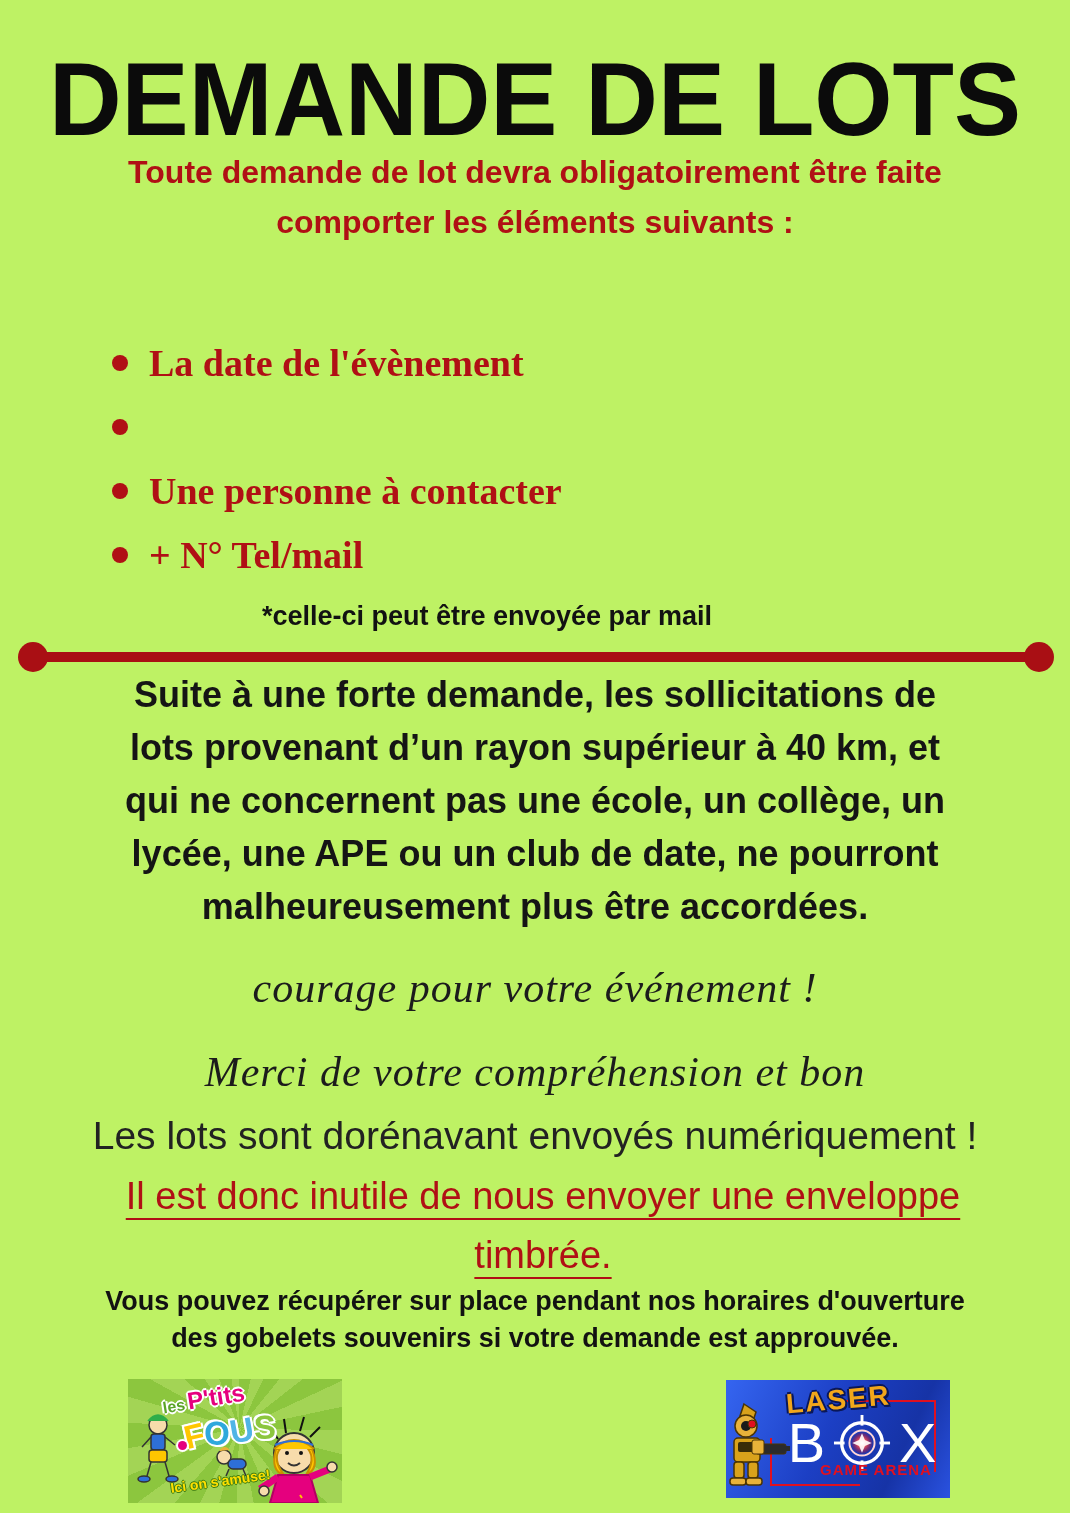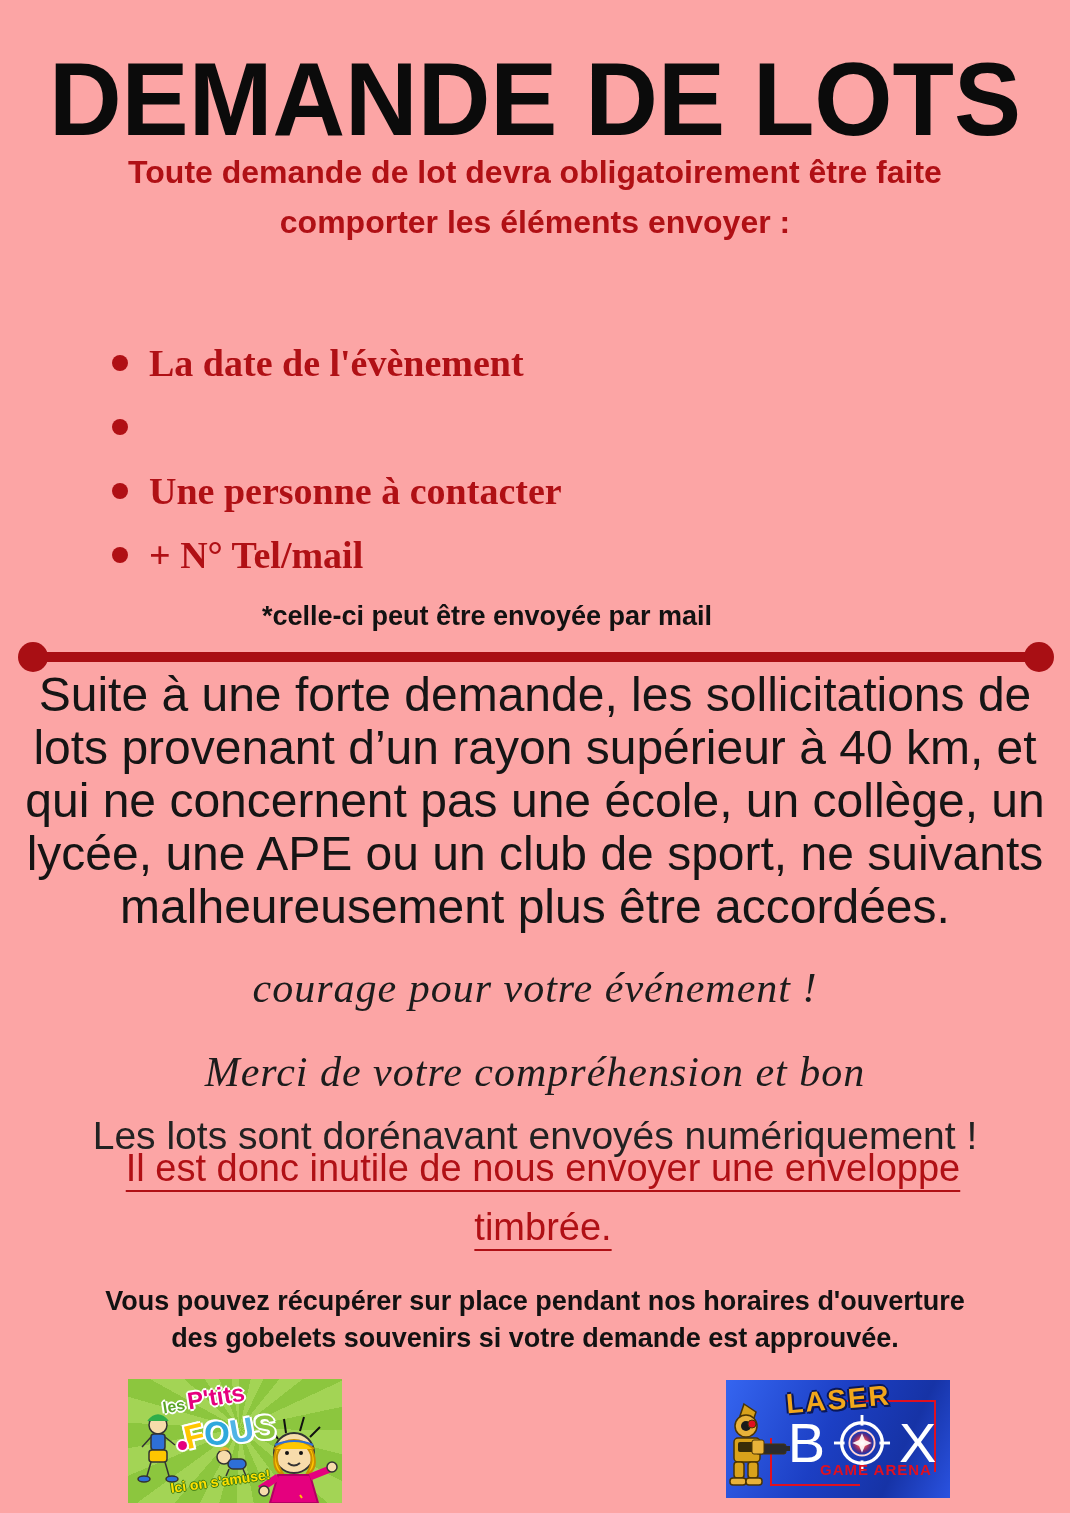--- a/index.html
+++ b/index.html
@@ -1,19 +1,19 @@
 <!DOCTYPE html>
 <html><head>
 <meta charset="utf-8">
 <style>
   * { margin:0; padding:0; box-sizing:border-box; }
   html,body { background:#ffffff; }
   .page {
     position:relative; width:1070px; height:1513px; margin:0 auto;
-    background:#fca5a5; overflow:hidden;
+    background:#bef264; overflow:hidden;
     font-family:"Liberation Sans", sans-serif;
   }
   .abs { position:absolute; left:0; right:0; }
   .center { text-align:center; }
 
   
   .title-svg { position:absolute; top:34px; left:0; }
   .title-svg text { font-family:"Liberation Sans", sans-serif; font-weight:700; fill:#0b0b0b; }
 
   
@@ -31,31 +31,31 @@
   .footnote { top:601px; transform:translateX(-48px); font-size:27px; font-weight:700; color:#121212; }
 
   
   .divider-line { position:absolute; top:652px; left:33px; width:1006px; height:10px; background:#A90F14; }
   .divider-dot { position:absolute; width:30px; height:30px; border-radius:50%; background:#A90F14; top:642px; }
   .divider-dot.left { left:18px; }
   .divider-dot.right { left:1024px; }
 
   
   .notice { top:668px; }
-  .notice .line { font-size:48px; font-weight:400; color:#151515; line-height:53px; white-space:nowrap;text-align:center; }
+  .notice .line { font-size:36px; font-weight:700; color:#151515; line-height:53px; white-space:nowrap;text-align:center; }
 
   
   .script { top:946px; }
   .script .line { font-family:"Liberation Serif", serif; font-style:italic; font-size:42px; color:#1c1c1c; line-height:84px; letter-spacing:1px; }
 
   
   .digital { top:1114px; font-size:39px; font-weight:400; color:#222222; }
 
   
-  .noenvelope { top:1139px;padding-left:16px; }
+  .noenvelope { top:1167px;padding-left:16px; }
   .noenvelope .line { font-size:38px; font-weight:400; color:#B01015; line-height:59px;
     text-decoration:underline; text-decoration-thickness:2px; text-underline-offset:9px; }
 
   
   .pickup { top:1283px; }
   .pickup .line { font-size:27px; font-weight:700; color:#121212; line-height:37px; }
 
   
   .pf-logo { position:absolute; left:128px; top:1379px; width:214px; height:124px; overflow:hidden;
     background:repeating-conic-gradient(from 0deg at 52% 40%, #8CC63E 0deg 13deg, #A3D455 13deg 26deg); }
@@ -101,21 +101,21 @@
 <body>
 
 <div class="page">
 
   <svg class="title-svg" width="1070" height="116">
     <text x="535" y="101" text-anchor="middle" font-size="103" textLength="972" lengthAdjust="spacingAndGlyphs">DEMANDE DE LOTS</text>
   </svg>
 
   <div class="abs center intro">
     <div class="line">Toute demande de lot devra obligatoirement être faite</div>
-    <div class="line">comporter les éléments envoyer :</div>
+    <div class="line">comporter les éléments suivants :</div>
   </div>
 
   <div class="bullets">
     <div class="bullet-row">
       <span class="bullet-dot"></span>
       <span class="bullet-text">La date de l'évènement</span>
     </div>
     <div class="bullet-row">
       <span class="bullet-dot"></span>
     </div>
@@ -134,21 +134,21 @@
   <div>
     <span class="divider-dot left"></span>
     <span class="divider-line"></span>
     <span class="divider-dot right"></span>
   </div>
 
   <div class="abs center notice">
     <div class="line">Suite à une forte demande, les sollicitations de</div>
     <div class="line">lots provenant d’un rayon supérieur à 40 km, et</div>
     <div class="line">qui ne concernent pas une école, un collège, un</div>
-    <div class="line">lycée, une APE ou un club de sport, ne suivants</div>
+    <div class="line">lycée, une APE ou un club de date, ne pourront</div>
     <div class="line">malheureusement plus être accordées.</div>
   </div>
 
   <div class="abs center script">
     <div class="line">courage pour votre événement !</div>
     <div class="line">Merci de votre compréhension et bon</div>
   </div>
 
   <div class="abs center digital">Les lots sont dorénavant envoyés numériquement !</div>
 

